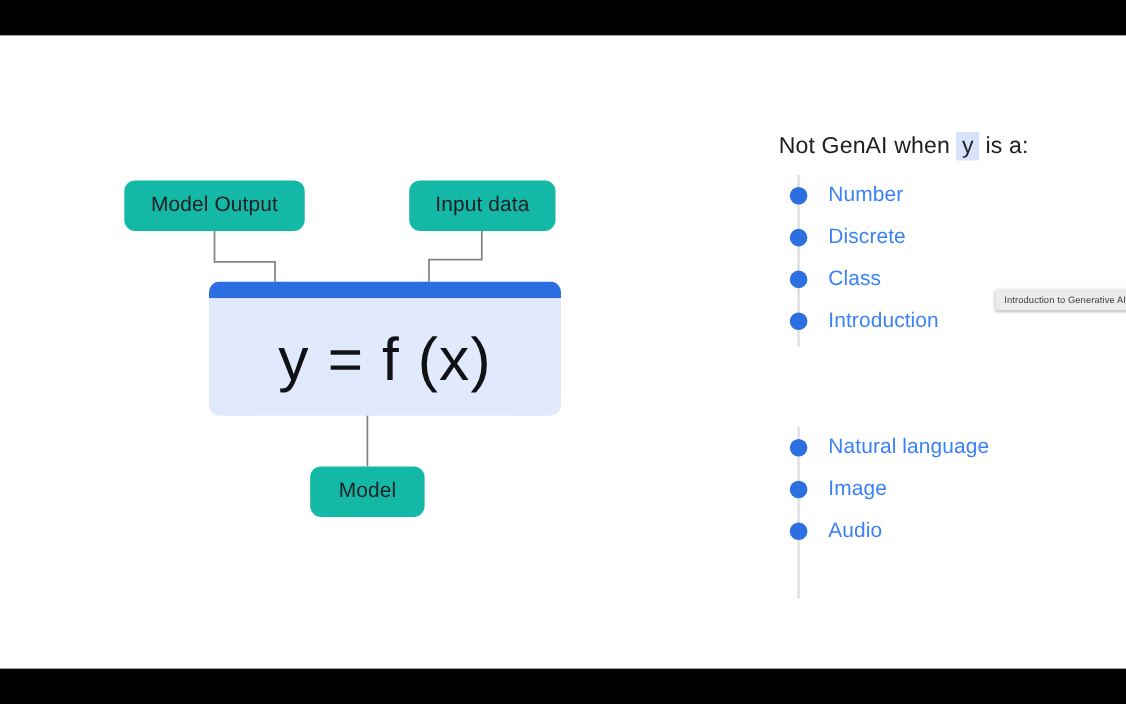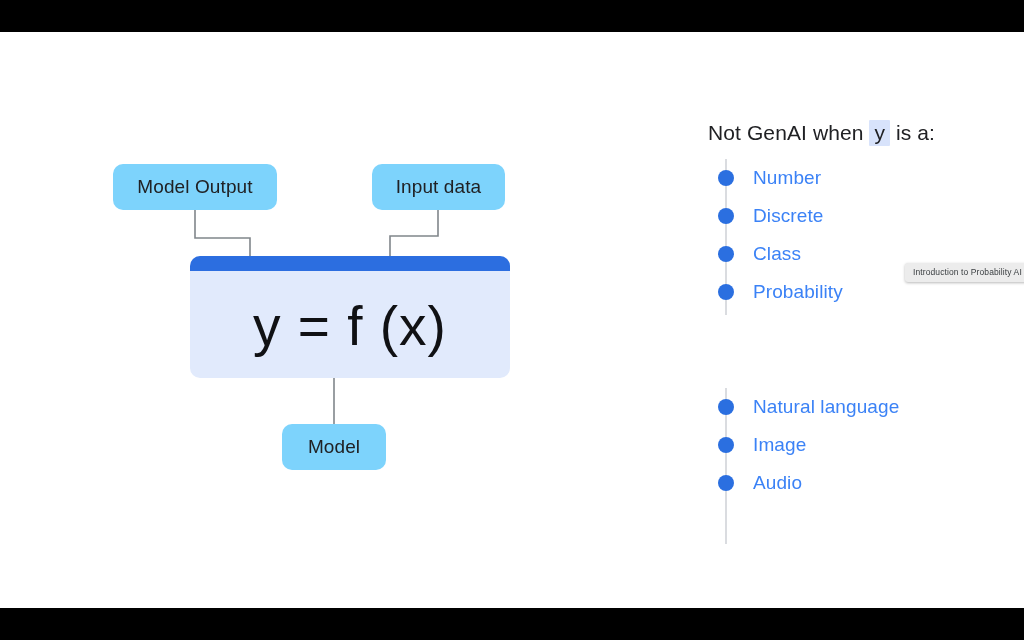--- a/index.html
+++ b/index.html
@@ -46,21 +46,21 @@
   #diagram {
     position: absolute;
     left: 0;
     top: 0;
     width: 620px;
     height: 576px;
   }
 
   .chip {
     position: absolute;
-    background: #7dd3fc;
+    background: #14b8a6;
     border-radius: 10px;
     display: flex;
     align-items: center;
     justify-content: center;
     color: #202124;
     font-size: 19px;
     letter-spacing: .1px;
     box-sizing: border-box;
   }
   #chip-model-output { left: 113px; top: 132px; width: 164px; height: 46px; }
@@ -255,21 +255,21 @@
         <div class="timeline-item" style="top:38px;">
           <span class="bullet-dot"></span>
           <span class="bullet-label">Discrete</span>
         </div>
         <div class="timeline-item" style="top:76px;">
           <span class="bullet-dot"></span>
           <span class="bullet-label">Class</span>
         </div>
         <div class="timeline-item" style="top:114px;">
           <span class="bullet-dot"></span>
-          <span class="bullet-label">Probability</span>
+          <span class="bullet-label">Introduction</span>
         </div>
       </div>
 
 
       <div id="timeline-is-genai" class="timeline">
         <div class="timeline-rail"></div>
 
         <div class="timeline-item" style="top:0px;">
           <span class="bullet-dot"></span>
           <span class="bullet-label">Natural language</span>
@@ -280,17 +280,17 @@
         </div>
         <div class="timeline-item" style="top:76px;">
           <span class="bullet-dot"></span>
           <span class="bullet-label">Audio</span>
         </div>
       </div>
 
     </div>
 
     <div id="tooltip">
-      <span>Introduction to Probability AI</span>
+      <span>Introduction to Generative AI</span>
     </div>
 
   </div>
 </div>
 
 </body></html>

